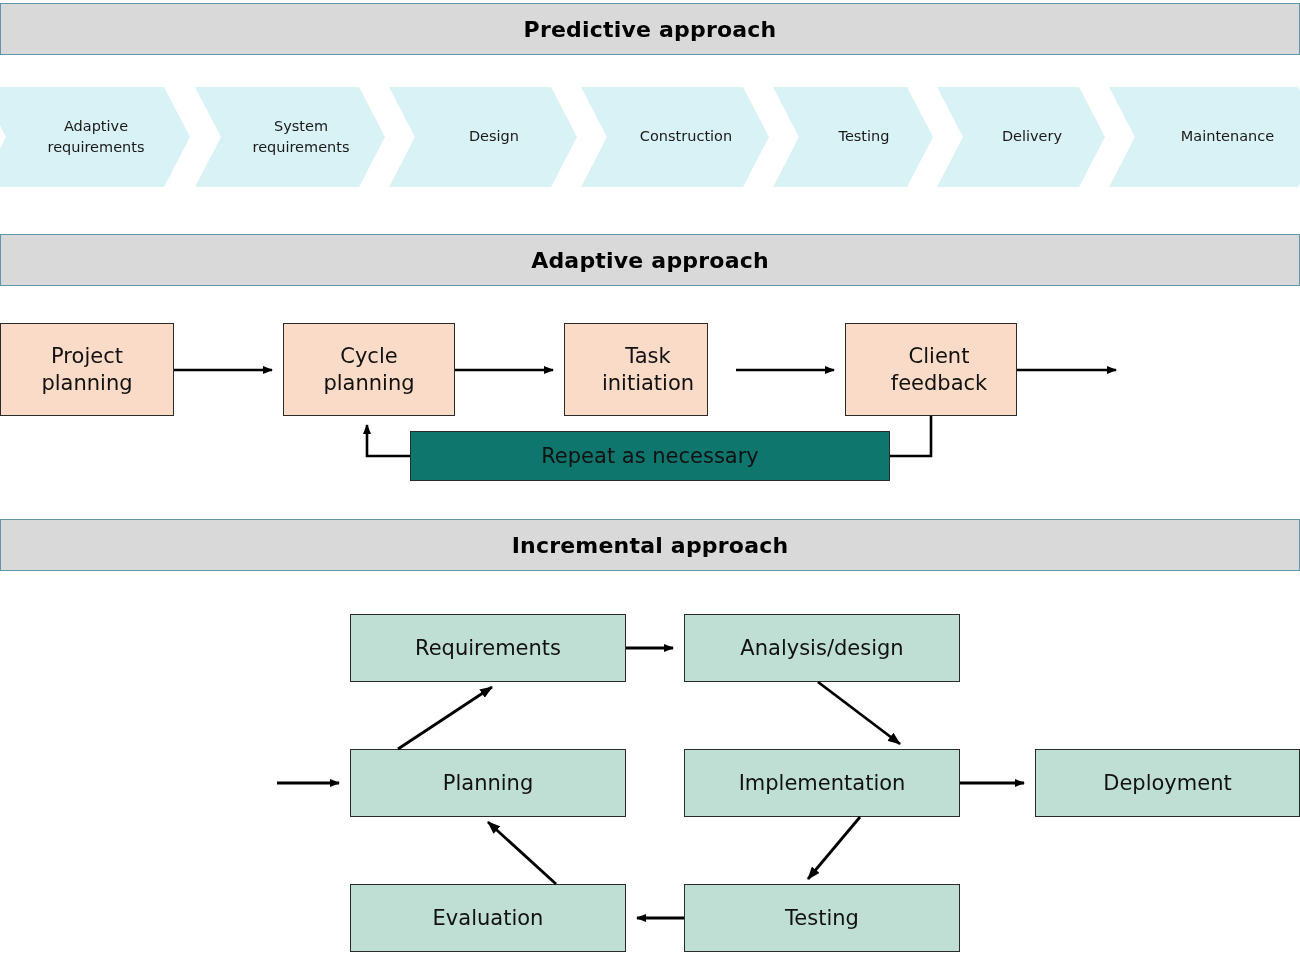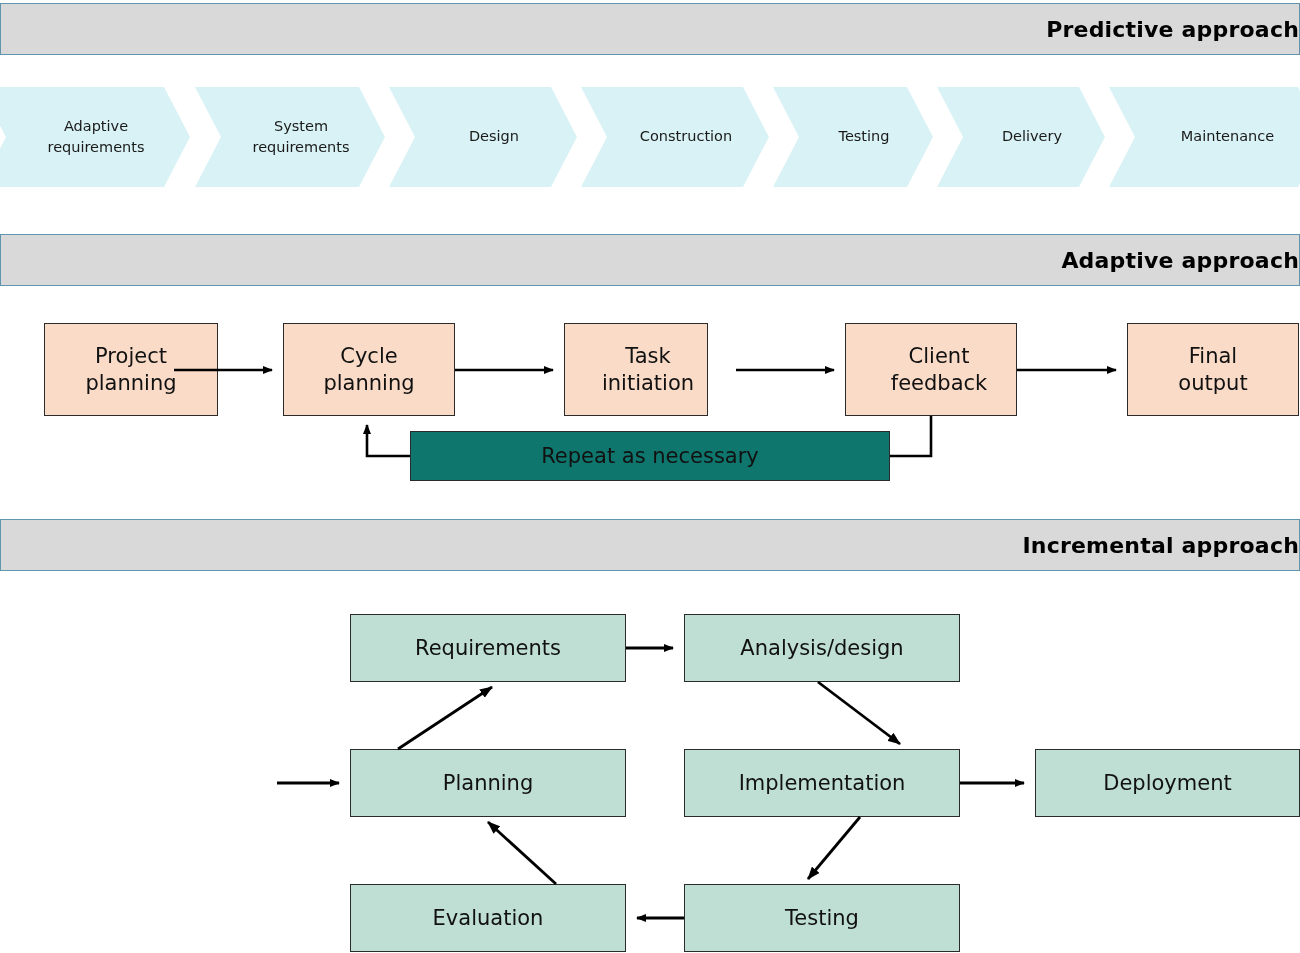--- a/index.html
+++ b/index.html
@@ -21,21 +21,21 @@
     height: 953px;
   }
   
   .section-header {
     position: absolute;
     box-sizing: border-box;
     background: #d9d9d9;
     border: 1px solid #5f96ae;
     display: flex;
     align-items: center;
-    justify-content: flex-end;
+    justify-content: center;
   }
   .section-header .title {
     font-size: 22px;
     font-weight: bold;
     color: #000000;
     letter-spacing: .2px;
   }
   #header-predictive   { left: 0px;  top: 3px;   width: 1300px; height: 52px; }
   #header-adaptive     { left: 0px;  top: 234px; width: 1300px; height: 52px; }
   #header-incremental  { left: 0px;  top: 519px; width: 1300px; height: 52px; }
@@ -131,39 +131,35 @@
     </div>
     <div class="chev" style="left:1109px; width:215px;">
       <span class="chev-label">Maintenance</span>
     </div>
   </div>
 
   <div class="section-header" id="header-adaptive">
     <span class="title">Adaptive approach</span>
   </div>
 
-  <div class="pbox peach" style="left:0px; top:323px; width:174px; height:93px;margin-left:44px;">
+  <div class="pbox peach" style="left:0px; top:323px; width:174px; height:93px;">
     <span class="box-label">Project
 planning</span>
   </div>
   <div class="pbox peach" style="left:283px; top:323px; width:172px; height:93px;">
     <span class="box-label">Cycle
 planning</span>
   </div>
   <div class="pbox peach" style="left:564px; top:323px; width:144px; height:93px;padding-left:24px;">
     <span class="box-label">Task
 initiation</span>
   </div>
   <div class="pbox peach" style="left:845px; top:323px; width:172px; height:93px;padding-left:16px;">
     <span class="box-label">Client
 feedback</span>
-  </div>
-  <div class="pbox peach" style="left:1127px; top:323px; width:172px; height:93px;">
-    <span class="box-label">Final
-output</span>
   </div>
   <div class="pbox purple" style="left:410px; top:431px; width:480px; height:50px;">
     <span class="box-label">Repeat as necessary</span>
   </div>
 
   <div class="section-header" id="header-incremental">
     <span class="title">Incremental approach</span>
   </div>
 
   <div class="pbox green" style="left:350px; top:614px; width:276px; height:68px;">

